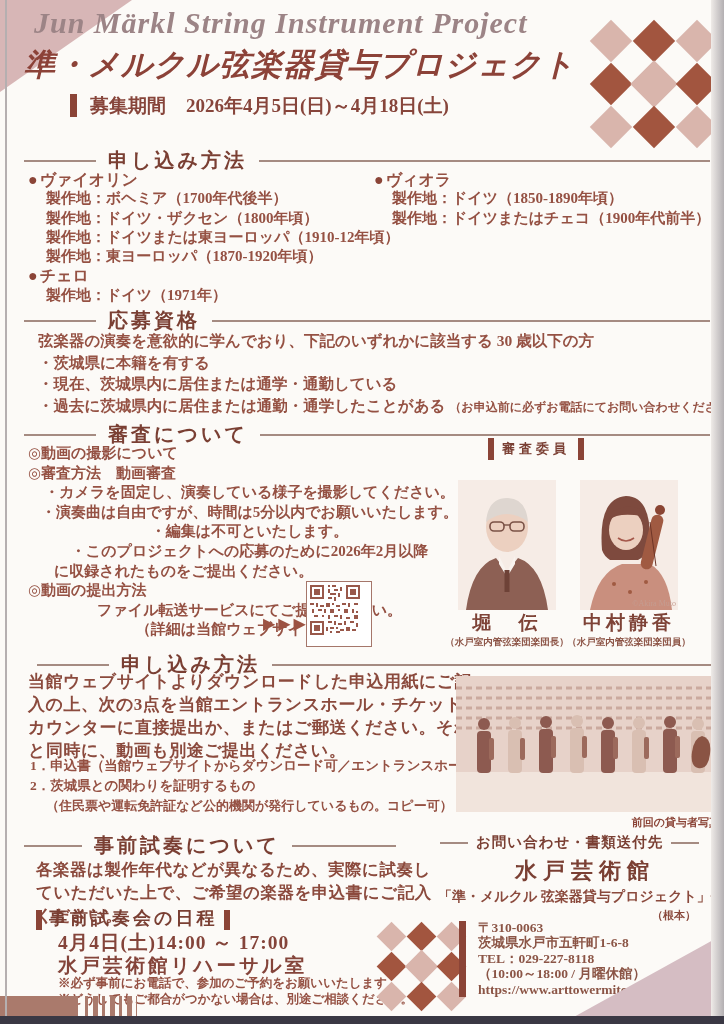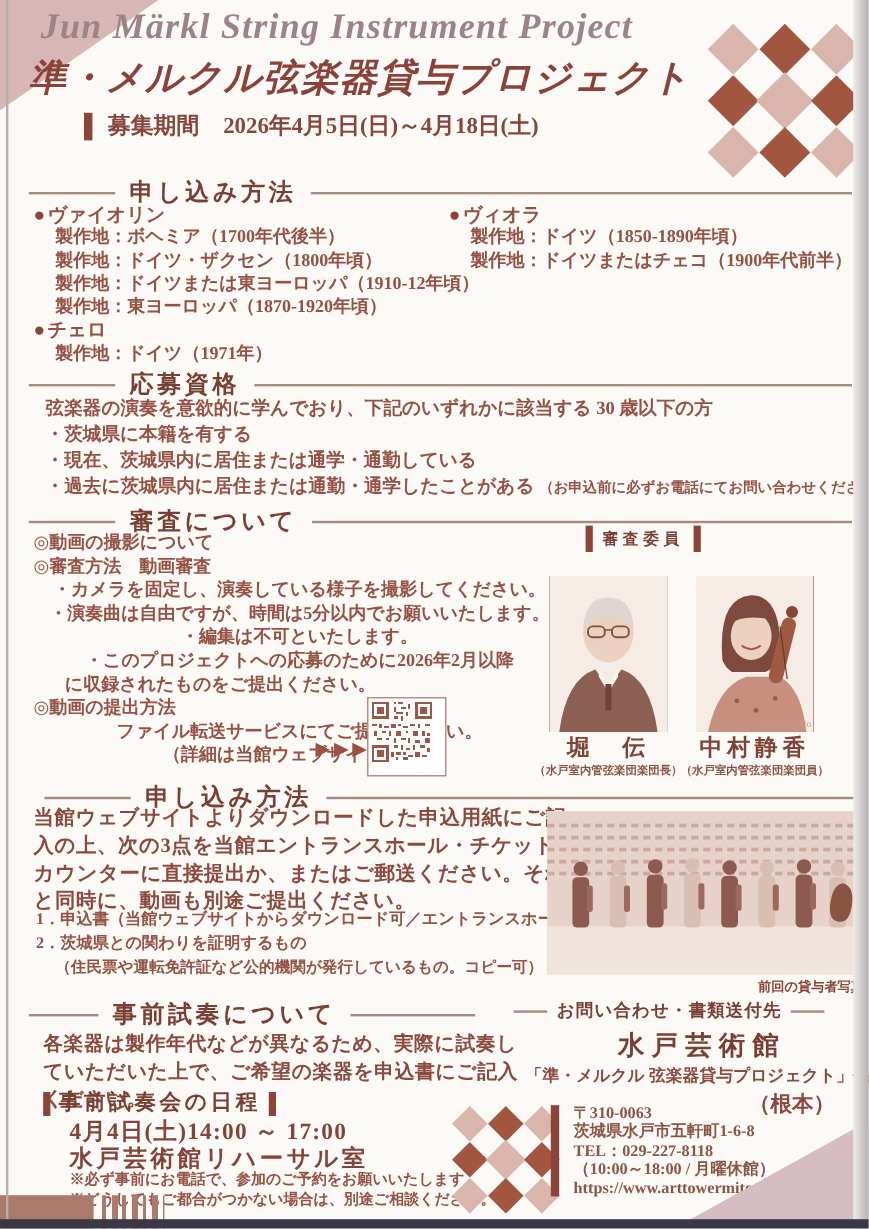--- a/index.html
+++ b/index.html
@@ -43,21 +43,21 @@
   .sec-h .hl{height:2px;background:#a58b82;}
   .sec-h .hl.s{width:72px;}
   .sec-h .hl.l{flex:1;}
   .sec-h .ht{font-size:20px;color:#7a3f33;letter-spacing:3px;white-space:nowrap;}
   .sh1{left:24px;top:147px;width:686px;}
   .sh2{left:24px;top:307px;width:686px;}
   .sh3{left:24px;top:421px;width:686px;}
   .sh4{left:37px;top:651px;width:686px;}
   .sh5{left:24px;top:832px;width:372px;}
   .sh5 .hl.s{width:58px;}
-  .sh6{left:428px;top:833px;width:266px;gap:8px;}
+  .sh6{left:440px;top:833px;width:266px;gap:8px;}
   .sh6 .ht{font-size:14.5px;letter-spacing:1px;}
   .sh6 .hl{width:28px;flex:none;}
   
   .inst{position:absolute;top:170px;font-size:15px;line-height:19.3px;white-space:nowrap;}
   .inst-left{left:28px;}
   .inst-right{left:374px;}
   .inst .blt{font-size:16px;}
   .inst .blt::before{content:"●";color:#8b4437;margin-right:2px;}
   .inst .ind{padding-left:18px;}
   
@@ -96,21 +96,21 @@
   .trial-sch .bar{width:6px;height:20px;background:#8b4437;}
   .trial-sch .tt{font-size:18px;letter-spacing:3px;color:#7a3f33;}
   .trial-date{position:absolute;left:58px;top:929px;font-size:19.5px;letter-spacing:1px;color:#84443a;}
   .trial-place{position:absolute;left:58px;top:952px;font-size:19.5px;letter-spacing:3px;color:#84443a;}
   .trial-notes{position:absolute;left:58px;top:976px;font-size:12.5px;line-height:15.5px;white-space:nowrap;}
   
   .c-org{position:absolute;left:452px;top:856px;width:266px;text-align:center;font-size:22px;
     letter-spacing:6px;color:#7a3f33;}
   .c-dept{position:absolute;left:438px;top:888px;width:282px;text-align:center;font-size:14px;
     white-space:nowrap;color:#8b4a3d;}
-  .c-person{position:absolute;left:438px;top:908px;width:258px;text-align:right;font-size:18px;color:#8b4a3d;}
+  .c-person{position:absolute;left:438px;top:908px;width:258px;text-align:right;font-size:11px;color:#8b4a3d;}
   .c-bar{position:absolute;left:459px;top:921px;width:7px;height:76px;background:#8b4437;}
   .c-lines{position:absolute;left:478px;top:920px;font-size:13.5px;line-height:15.4px;
     white-space:nowrap;color:#8b5546;}
 </style>
 </head>
 <body>
 
 <div class="page">
 
   <div class="pink-wedge"></div>

